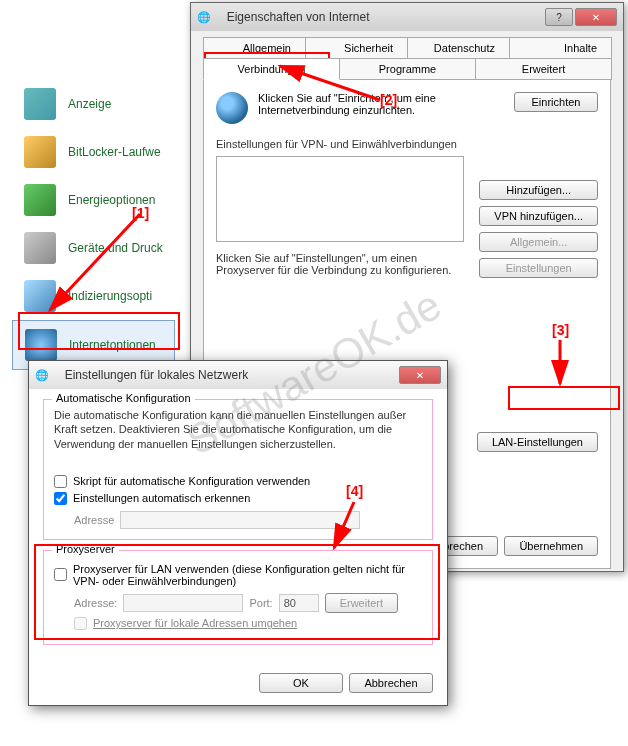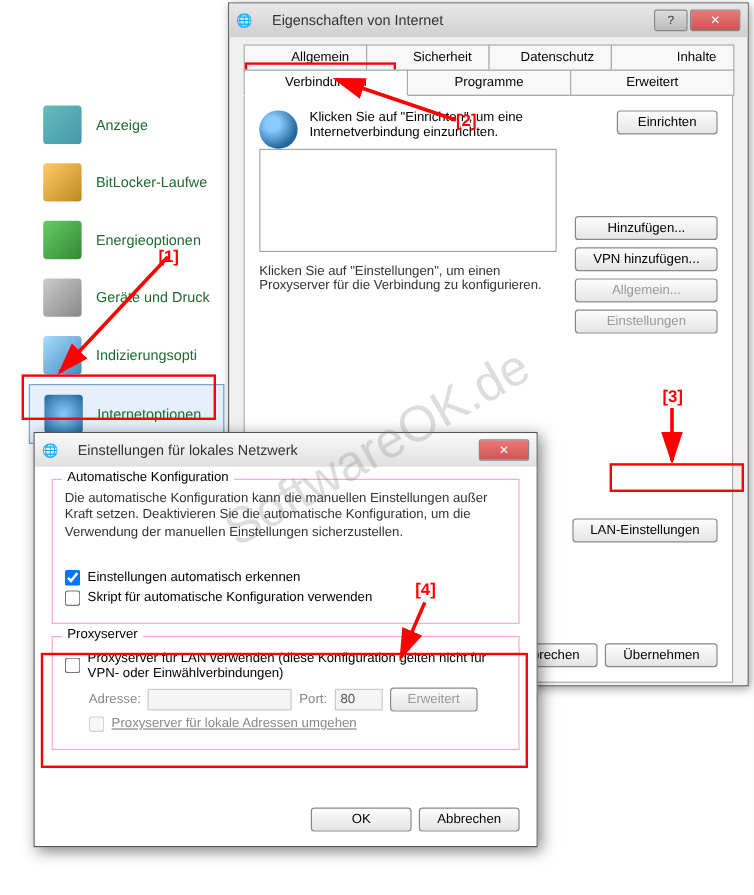--- a/index.html
+++ b/index.html
@@ -1,21 +1,21 @@
 <!DOCTYPE html>
 <html><head>
   <meta charset="utf-8">
   <style>
     * { box-sizing: border-box; margin: 0; padding: 0; font-family: 'Segoe UI', Tahoma, sans-serif; }
     body { width: 628px; height: 746px; position: relative; background: #fff; overflow: hidden; font-size: 11px; }
     
     .bg-left { position: absolute; left: 0; top: 0; width: 190px; height: 746px; background: #fff; }
     .cp-item { display: flex; align-items: center; gap: 12px; padding: 8px 12px; color: #1e6b2f; cursor: pointer; font-size: 12px; }
     .cp-item .icon { width: 32px; height: 32px; background: linear-gradient(135deg,#6bb,#49a); border-radius: 3px; display: flex; align-items: center; justify-content: center; }
-    .cp-items { position: absolute; top: 80px; left: 24px; }
+    .cp-items { position: absolute; top: 80px; left: 12px; }
     .cp-item.selected { border: 1px solid #7da2ce; background: #e5f0fa; text-align: center; }
     .red-box-1 { position: absolute; border: 2px solid red; left: 18px; top: 312px; width: 162px; height: 38px; }
     
     .dialog1 { position: absolute; left: 190px; top: 2px; width: 434px; height: 570px; background: #f0f0f0; border: 1px solid #666; box-shadow: 2px 2px 8px rgba(0,0,0,0.4); }
     .titlebar { height: 28px; background: linear-gradient(#e8e8e8,#d0d0d0); display: flex; align-items: center; padding: 0 6px; gap: 6px; position: relative; }
     .titlebar .title { flex: 1; font-size: 12px; color: #333; padding-left: 10px; }
     .titlebar .winbtns { display: flex; gap: 2px; }
     .winbtn { width: 28px; height: 18px; background: linear-gradient(#ddd,#bbb); border: 1px solid #888; border-radius: 2px; display: flex; align-items: center; justify-content: center; font-size: 10px; color: #333; }
     .winbtn.close { width: 42px; background: linear-gradient(#e77,#c55); color: #fff; }
     .tab { padding: 4px 14px; border: 1px solid #aaa; background: #f8f8f8; margin-right: -1px; margin-bottom: -1px; font-size: 11px; cursor: pointer; }
@@ -113,20 +113,21 @@
       <div class="tab row2">Programme</div>
       <div class="tab row2">Erweitert</div>
     </div>
   </div>
   <div class="tab-content">
     <div class="setup-row">
       <div class="globe-icon"></div>
       <div style="flex:1;font-size:11px;">Klicken Sie auf "Einrichten", um eine Internetverbindung einzurichten.</div>
       <button class="btn">Einrichten</button>
     </div>
+    <div class="group-label">Einstellungen für VPN- und Einwählverbindungen</div>
     <div class="listbox"></div>
     <div class="side-btns">
       <button class="btn">Hinzufügen...</button>
       <button class="btn">VPN hinzufügen...</button>
       <button class="btn disabled">Allgemein...</button>
       <button class="btn disabled">Einstellungen</button>
     </div>
     <div class="help-text">Klicken Sie auf "Einstellungen", um einen Proxyserver für die Verbindung zu konfigurieren.</div>
     <div class="lan-area">
       <button class="btn">LAN-Einstellungen</button>
@@ -147,27 +148,31 @@
     <span class="title">Einstellungen für lokales Netzwerk</span>
     <div class="winbtns">
       <div class="winbtn close">✕</div>
     </div>
   </div>
   <div class="content">
     <div class="fieldset">
       <div class="legend">Automatische Konfiguration</div>
       <p>Die automatische Konfiguration kann die manuellen Einstellungen außer Kraft setzen. Deaktivieren Sie die automatische Konfiguration, um die Verwendung der manuellen Einstellungen sicherzustellen.</p>
       <label class="chk-row">
+        <input type="checkbox" style="">
+        <span>Skript für automatische Konfiguration verwenden</span>
+      </label>
+      <label class="chk-row">
         <input type="checkbox" checked="" style="">
         <span>Einstellungen automatisch erkennen</span>
       </label>
-      <label class="chk-row">
-        <input type="checkbox" style="">
-        <span>Skript für automatische Konfiguration verwenden</span>
-      </label>
+      <div class="addr-row">
+        <span>Adresse</span>
+        <input type="text" disabled="" style="width: 240px;">
+      </div>
     </div>
     <div class="fieldset">
       <div class="legend">Proxyserver</div>
       <label class="chk-row">
         <input type="checkbox" style="">
         <span>Proxyserver für LAN verwenden (diese Konfiguration gelten nicht für VPN- oder Einwählverbindungen)</span>
       </label>
       <div class="addr-row">
         <span>Adresse:</span>
         <input type="text" disabled="" style="width: 120px;">

